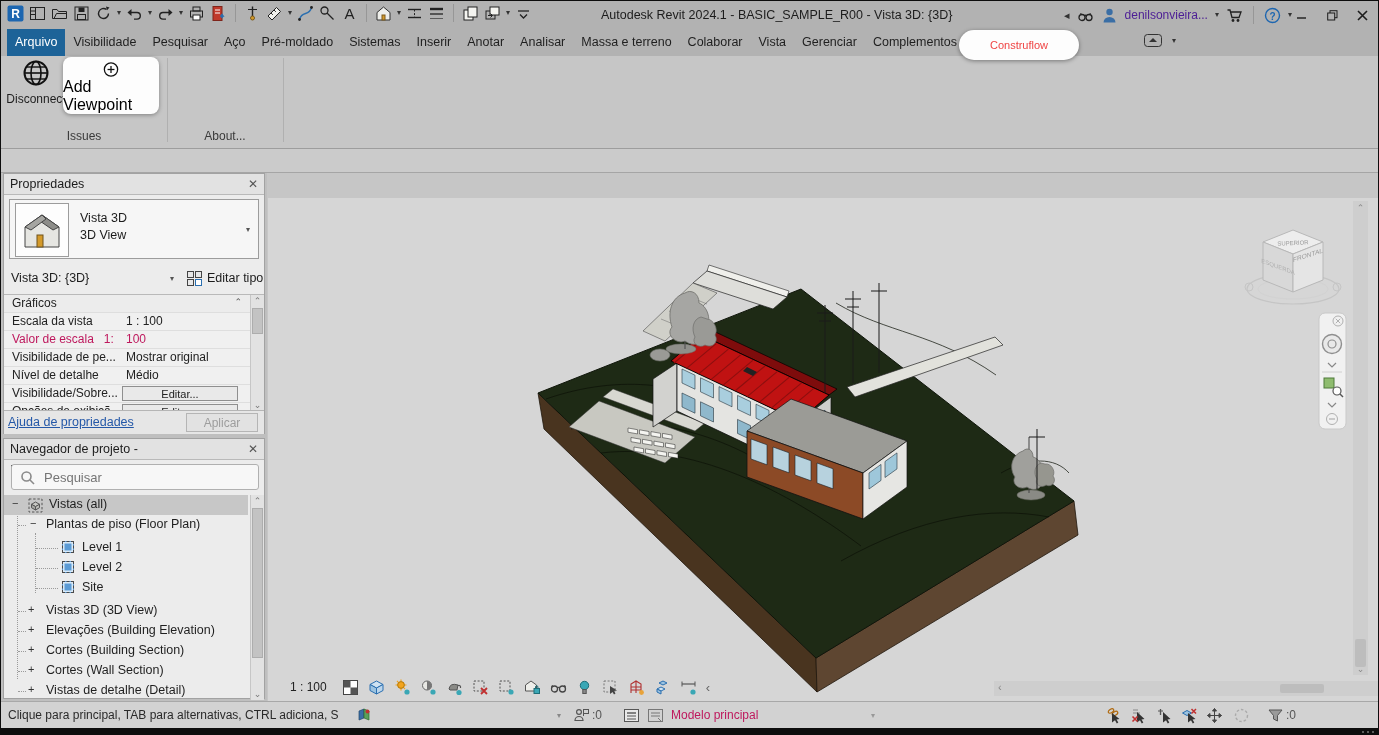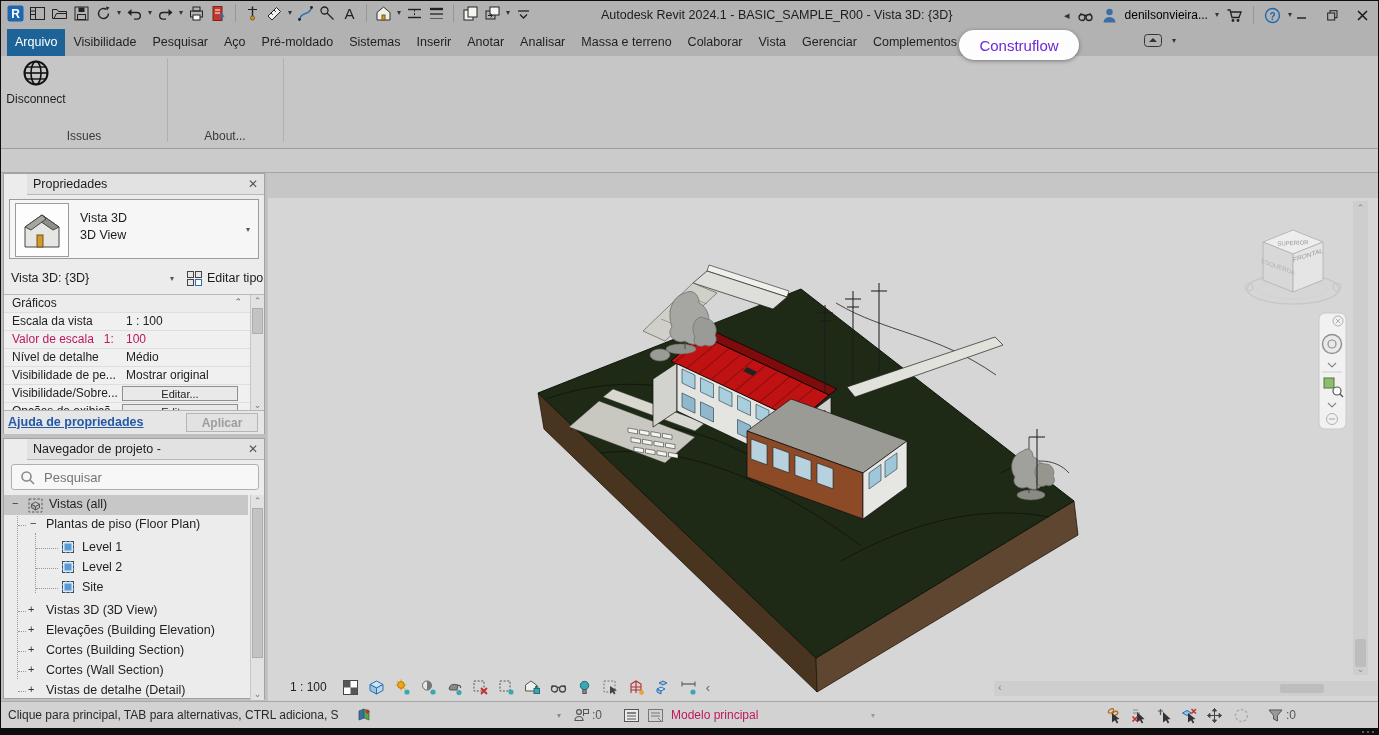--- a/index.html
+++ b/index.html
@@ -9,57 +9,57 @@
   
   .titlebar{position:absolute;left:0;top:0;width:100%;height:28px;background:#b2b2b2;}
   .qat{position:absolute;left:6px;top:3px;display:flex;align-items:center;gap:5px;}
   .qi{width:17px;height:17px;flex:0 0 auto;}
   .caret{font-size:8px;color:#333;line-height:1;}
   .qsep{width:1px;height:18px;background:#979797;margin:0 3px;}
   .wtitle{position:absolute;left:600px;top:0;height:28px;line-height:28px;font-size:12.5px;color:#1c1c1c;}
   .tb-right{position:absolute;right:86px;top:0;height:28px;display:flex;align-items:center;gap:7px;color:#222;}
   .winbtns{position:absolute;right:4px;top:0;height:28px;display:flex;align-items:center;gap:6px;}
   .winbtn{width:24px;height:20px;display:flex;align-items:center;justify-content:center;}
-  .uname{font-size:12px;color:#000000;}
+  .uname{font-size:12px;color:#4c1d95;}
   
   .tabrow{position:absolute;left:0;top:28px;width:100%;height:27px;background:#b2b2b2;display:flex;align-items:stretch;padding-left:6px;}
   .rtab{padding:0 8px;line-height:27px;font-size:12.5px;color:#1f1f1f;white-space:nowrap;}
   .rtab.active{background:#1d6398;color:#fff;}
   .ribbon-toggle{position:absolute;left:1143px;top:33px;display:flex;align-items:center;gap:4px;}
   .cf-tooltip{position:absolute;left:958px;top:29px;width:120px;height:30px;background:#fdfdfd;border-radius:15px;
     box-shadow:0 1px 4px rgba(0,0,0,.4);display:flex;align-items:center;justify-content:center;
-    font-size:15px;color:#6d28d9;z-index:60;}
+    font-size:11px;color:#ef4444;z-index:60;}
   
   .ribbon{position:absolute;left:0;top:55px;width:100%;height:93px;background:#c6c6c6;border-bottom:1px solid #9d9d9d;}
   .rbtn{position:absolute;top:2px;display:flex;flex-direction:column;align-items:center;}
   .rbtn .lbl{font-size:12px;color:#1f1f1f;margin-top:4px;white-space:nowrap;}
   .av-box{position:absolute;left:62px;top:1px;width:96px;height:57px;background:#fdfdfd;border-radius:8px;
     box-shadow:0 1px 4px rgba(0,0,0,.35);display:flex;flex-direction:column;align-items:center;z-index:5;padding-top:4px;}
   .grp-label{position:absolute;top:73px;font-size:12px;color:#3a3a3a;text-align:center;}
   .grp-sep{position:absolute;top:2px;width:1px;height:84px;background:#b0b0b0;}
   .optionsband{position:absolute;left:0;top:148px;width:100%;height:24px;background:#cbcbcb;border-bottom:1px solid #a5a5a5;}
   
   .leftcol{position:absolute;left:0;top:172px;width:266px;height:528px;background:#bfbfbf;}
   .palette{position:absolute;left:2px;width:262px;background:#ececec;border:1px solid #a2a2a2;}
-  .pal-head{position:relative;height:21px;line-height:21px;font-size:12.5px;color:#1c1c1c;padding-left:6px;background:#e2e2e2;border-bottom:1px solid #b9b9b9;margin-left:23px;}
+  .pal-head{position:relative;height:21px;line-height:21px;font-size:12.5px;color:#1c1c1c;padding-left:6px;background:#e2e2e2;border-bottom:1px solid #b9b9b9;}
   .pal-x{position:absolute;right:6px;top:3px;font-size:12px;color:#555;line-height:14px;}
   .typebox{position:absolute;left:5px;top:25px;width:250px;height:60px;background:#f6f6f6;border:1px solid #9c9c9c;}
   .typebox .nm{position:absolute;left:70px;top:11px;font-size:12.5px;color:#1c1c1c;}
   .typebox .fm{position:absolute;left:70px;top:28px;font-size:12.5px;color:#1c1c1c;}
   .selrow{position:absolute;left:0;top:92px;width:260px;height:26px;}
   .pgrid{position:absolute;left:0;top:120px;width:260px;height:116px;background:#f0f0f0;overflow:hidden;border-top:1px solid #b9b9b9;}
   .prow{position:relative;height:18px;border-bottom:1px solid #dedede;font-size:12px;color:#222;}
   .plabel{position:absolute;left:8px;top:0;width:106px;line-height:17px;white-space:pre;overflow:hidden;}
   .pval{position:absolute;left:122px;top:0;width:118px;line-height:17px;white-space:nowrap;overflow:hidden;}
   .pbtn{position:absolute;left:118px;top:1px;width:116px;height:15px;background:#e9e9e9;border:1px solid #8f8f8f;font-size:11px;color:#222;
     font-family:"Liberation Sans",sans-serif;display:flex;align-items:center;justify-content:center;padding:0;}
   .sb-v{position:absolute;top:0;right:0;width:14px;background:#e2e2e2;border-left:1px solid #c6c6c6;}
   .thumb{position:absolute;left:1px;width:11px;background:#c3c3c3;border:1px solid #adadad;}
   .chev{color:#777;font-size:9px;line-height:10px;text-align:center;width:100%;position:absolute;}
-  .pfoot{position:absolute;left:0;top:236px;width:260px;height:24px;background:#e6e6e6;border-top:1px solid #b5b5b5;font-weight:bold;}
+  .pfoot{position:absolute;left:0;top:236px;width:260px;height:24px;background:#e6e6e6;border-top:1px solid #b5b5b5;}
   .hlink{position:absolute;left:4px;top:4px;font-size:12.5px;color:#2458a8;text-decoration:underline;}
   .applybtn{position:absolute;right:6px;top:2px;width:72px;height:19px;background:#e2e2e2;border:1px solid #b5b5b5;color:#9d9d9d;font-size:12px;
     display:flex;align-items:center;justify-content:center;}
   
   .searchbox{position:absolute;left:7px;top:25px;width:248px;height:26px;background:#f7f7f7;border:1px solid #b0b0b0;border-radius:3px;}
   .searchbox input{position:absolute;left:30px;top:3px;width:200px;height:18px;border:none;background:transparent;font-size:13px;color:#333;outline:none;
     font-family:"Liberation Sans",sans-serif;}
   .tree{position:absolute;left:0;top:56px;width:260px;height:205px;overflow:hidden;}
   .trow{position:absolute;left:0;width:244px;height:20px;font-size:12.5px;color:#1f1f1f;}
   .trow .tl{position:absolute;top:2px;white-space:nowrap;}
@@ -268,20 +268,28 @@
     <div class="rbtn" style="left:2px;width:66px;">
       <svg width="30" height="30" viewBox="0 0 30 30">
         <circle cx="15" cy="15" r="11.5" fill="none" stroke="#111" stroke-width="2"></circle>
         <ellipse cx="15" cy="15" rx="5" ry="11.5" fill="none" stroke="#111" stroke-width="1.6"></ellipse>
         <line x1="3.5" y1="15" x2="26.5" y2="15" stroke="#111" stroke-width="1.6"></line>
         <line x1="5" y1="9" x2="25" y2="9" stroke="#111" stroke-width="1.4"></line>
         <line x1="5" y1="21" x2="25" y2="21" stroke="#111" stroke-width="1.4"></line>
       </svg>
       <span class="lbl">Disconnect</span>
     </div>
+    <div class="av-box">
+      <svg width="32" height="32" viewBox="0 0 32 32">
+        <circle cx="16" cy="16" r="12.5" fill="none" stroke="#111" stroke-width="2.4"></circle>
+        <line x1="16" y1="9.5" x2="16" y2="22.5" stroke="#111" stroke-width="2.4"></line>
+        <line x1="9.5" y1="16" x2="22.5" y2="16" stroke="#111" stroke-width="2.4"></line>
+      </svg>
+      <span class="lbl">Add Viewpoint</span>
+    </div>
     <div class="grp-sep" style="left:166px;"></div>
     <div class="grp-sep" style="left:282px;"></div>
     <div class="grp-label" style="left:0;width:166px;">Issues</div>
     <div class="grp-label" style="left:166px;width:116px;">About...</div>
   </div>
   <div class="optionsband"></div>
 
   <div class="leftcol">
 
     <div class="palette" style="top:0;height:261px;">
@@ -319,26 +327,26 @@
         </div>
         <div class="prow">
           <span class="plabel">Escala da vista</span>
           <span class="pval">1 : 100</span>
         </div>
         <div class="prow">
           <span class="plabel muted">Valor de escala   1:</span>
           <span class="pval muted">100</span>
         </div>
         <div class="prow">
+          <span class="plabel">Visibilidade de pe...</span>
+          <span class="pval">Mostrar original</span>
+        </div>
+        <div class="prow">
           <span class="plabel">Nível de detalhe</span>
           <span class="pval">Médio</span>
-        </div>
-        <div class="prow">
-          <span class="plabel">Visibilidade de pe...</span>
-          <span class="pval">Mostrar original</span>
         </div>
         <div class="prow">
           <span class="plabel">Visibilidade/Sobre...</span>
           <button class="pbtn">Editar...</button>
         </div>
         <div class="prow">
           <span class="plabel">Opções de exibiçã...</span>
           <button class="pbtn">Editar...</button>
         </div>
         <div class="sb-v" style="top:0;height:116px;">

